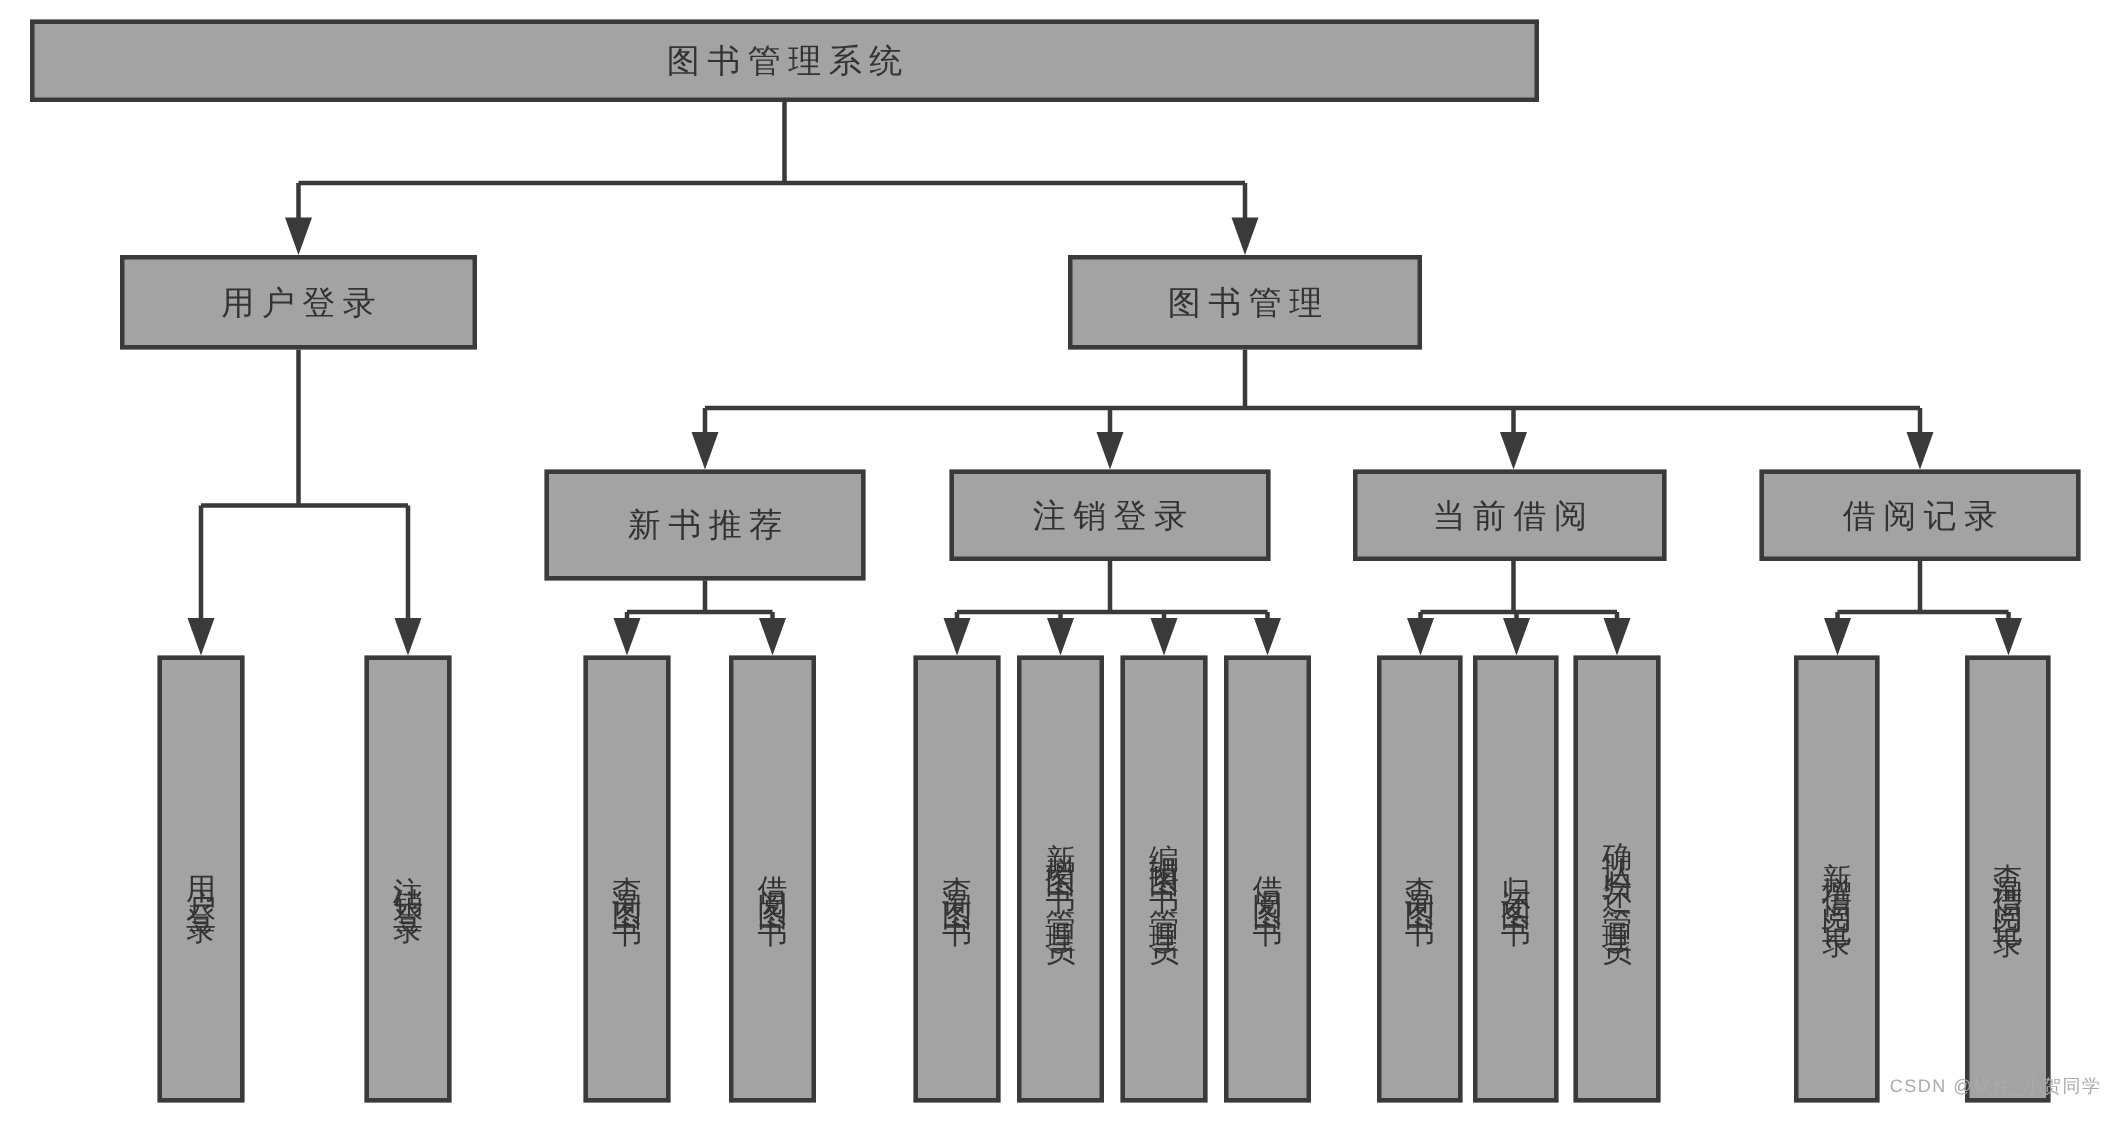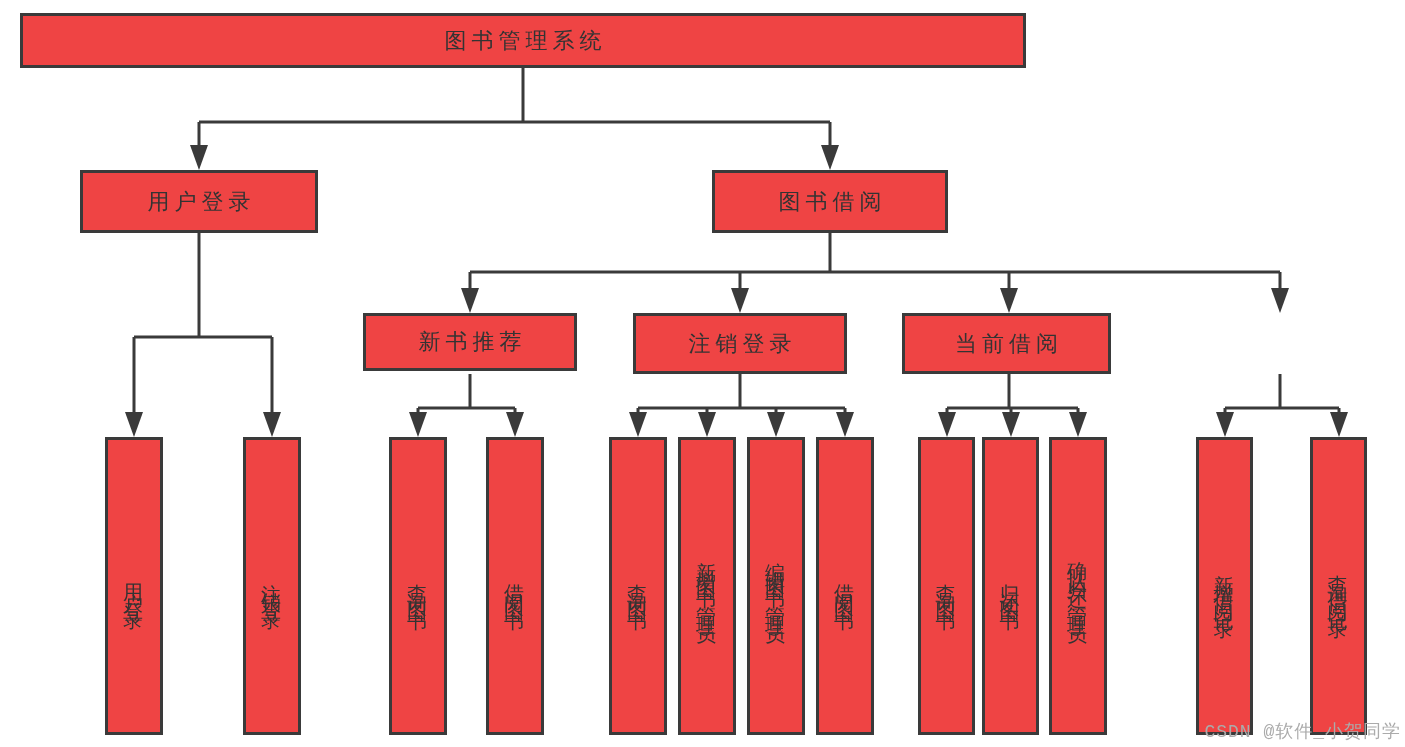--- a/index.html
+++ b/index.html
@@ -31,21 +31,21 @@
     stroke-width:3;
     fill:none;
   }
   .connector polygon{
     fill:var(--line);
     stroke:none;
   }
   .node{
     position:absolute;
     box-sizing:border-box;
-    background:#ef4444;
+    background:#a3a3a3;
     border:3px solid var(--line);
     display:flex;
     align-items:center;
     justify-content:center;
     color:var(--text);
   }
   .node.h span{
     font-size:22px;
     letter-spacing:5px;
     text-indent:5px; 
@@ -56,27 +56,26 @@
     writing-mode:vertical-rl;
     text-orientation:mixed;
     font-size:20px;
     letter-spacing:9px;
     white-space:nowrap;
     color:var(--text);
   }
   .watermark{
     position:absolute;
     right:4px;
-    bottom:4px;
-    font-size:18px;
+    bottom:14px;
+    font-size:12px;
     color:var(--watermark);
     letter-spacing:1px;
     z-index:5;
     white-space:nowrap;
-    font-family:Liberation Mono, monospace;
   }
 </style>
 </head>
 <body>
 
 <div class="canvas">
 
   <svg class="connector" viewBox="0 0 1405 747" xmlns="http://www.w3.org/2000/svg">
 
     <path d="M523 68 V122 M199 122 H830 M199 122 V147 M830 122 V147"></path>
@@ -114,31 +113,34 @@
   </svg>
 
   <div class="node h" style="left:20px;top:13px;width:1006px;height:55px">
     <span>图书管理系统</span>
   </div>
 
   <div class="node h" style="left:80px;top:170px;width:238px;height:63px">
     <span>用户登录</span>
   </div>
   <div class="node h" style="left:712px;top:170px;width:236px;height:63px">
-    <span>图书借阅</span>
+    <span>图书管理</span>
   </div>
 
-  <div class="node h" style="left:363px;top:313px;width:214px;height:58px">
+  <div class="node h" style="left:363px;top:313px;width:214px;height:74px">
     <span>新书推荐</span>
   </div>
   <div class="node h" style="left:633px;top:313px;width:214px;height:61px">
     <span>注销登录</span>
   </div>
   <div class="node h" style="left:902px;top:313px;width:209px;height:61px">
     <span>当前借阅</span>
+  </div>
+  <div class="node h" style="left:1173px;top:313px;width:214px;height:61px">
+    <span>借阅记录</span>
   </div>
 
   <div class="node v" style="left:105px;top:437px;width:58px;height:298px">
     <span>用户登录</span>
   </div>
   <div class="node v" style="left:243px;top:437px;width:58px;height:298px">
     <span>注销登录</span>
   </div>
 
   <div class="node v" style="left:389px;top:437px;width:58px;height:298px">

